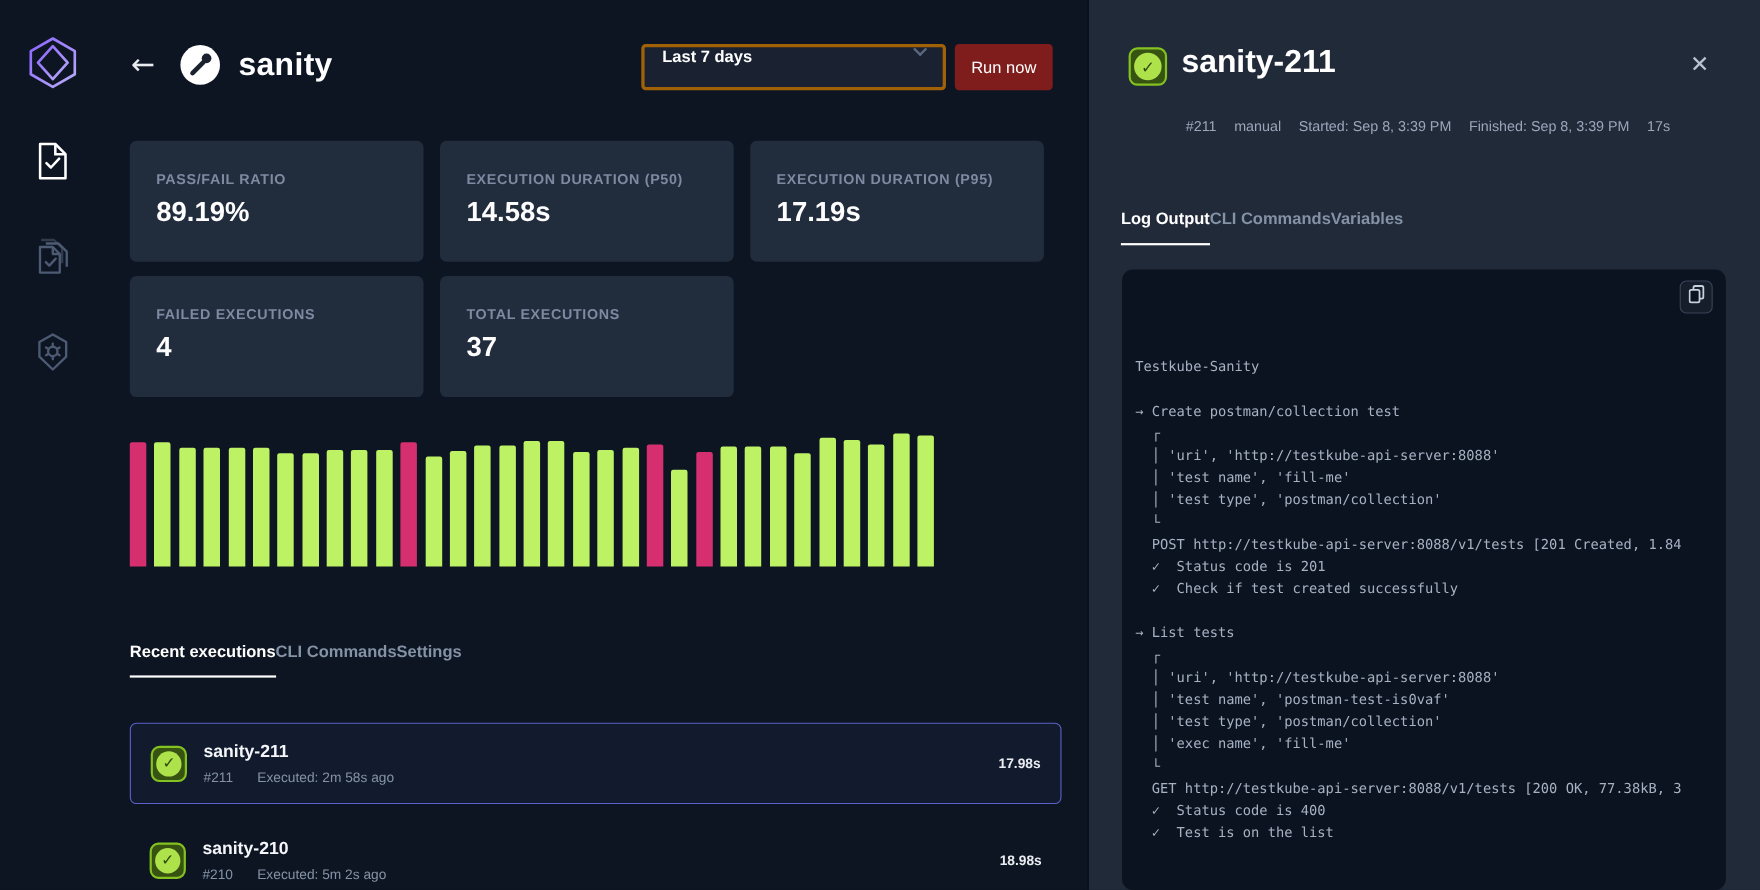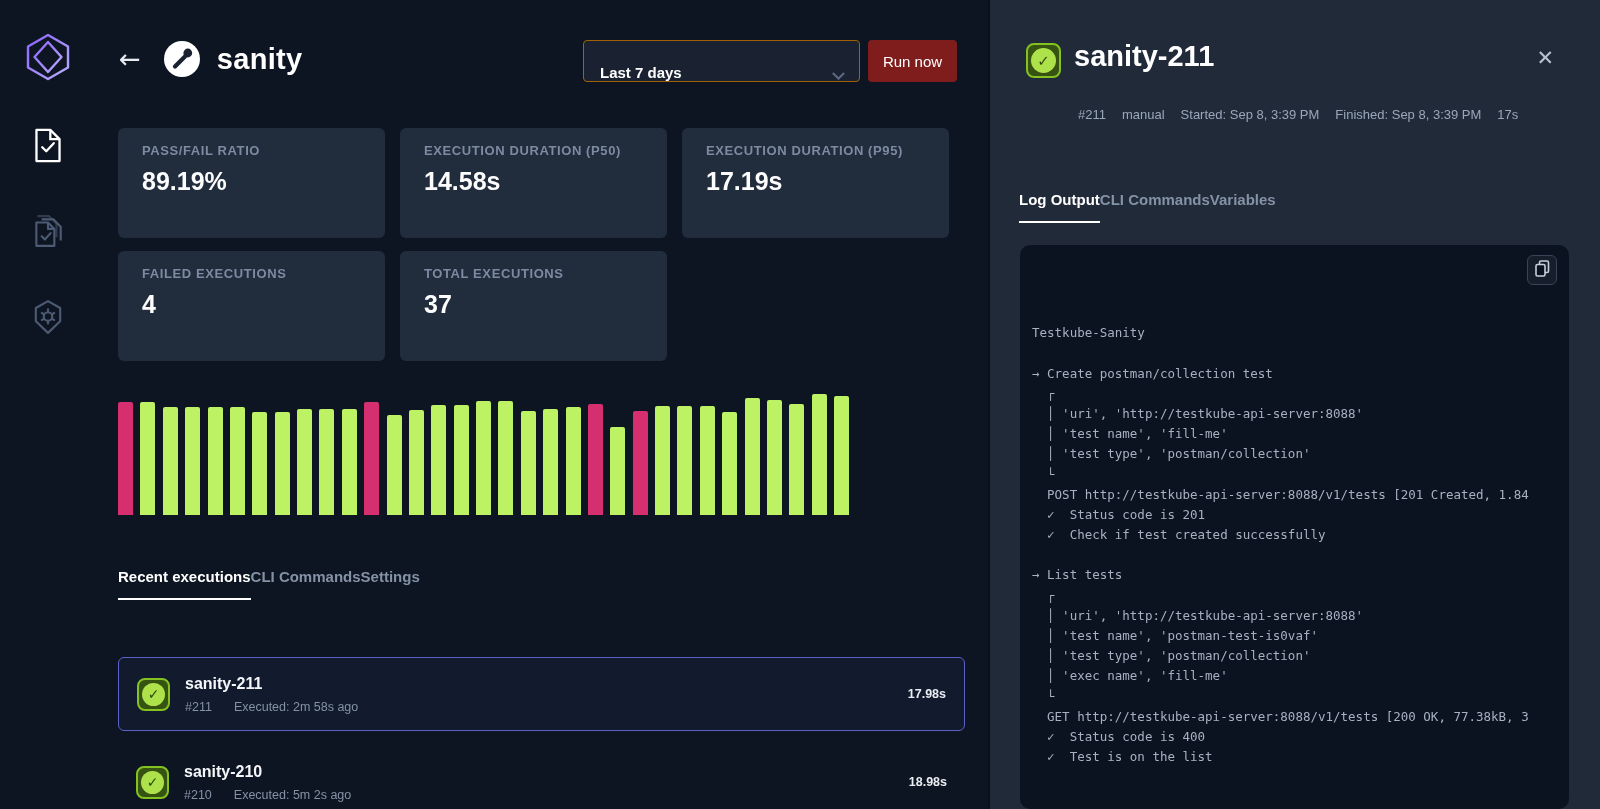--- a/index.html
+++ b/index.html
@@ -15,41 +15,41 @@
   .side-item { cursor:pointer; display:flex; align-items:center; justify-content:center; }
 
   
   .main { position:absolute; left:95px; top:0; width:893px; height:100%; }
   .main-header { position:absolute; top:36px; left:24px; height:46px; display:flex; align-items:center; }
   .back-btn { font-size:26px; color:#e8ebf0; cursor:pointer; line-height:1; font-family:"DejaVu Sans", sans-serif; }
   .test-type-icon { margin-left:22px; display:flex; }
   .page-title { margin-left:16px; font-size:29px; font-weight:700; letter-spacing:.3px; }
 
   .range-select { position:absolute; left:488px; top:40px; width:277px; height:42px;
-                  background:#1a2231; border:1px solid #a16207; border-radius:4px;
-                  display:flex; align-items:flex-end; padding:0 16px; cursor:pointer; }
+                  background:#1a2231; border:3px solid #a16207; border-radius:4px;
+                  display:flex; align-items:flex-start; padding:0 16px; cursor:pointer; }
   .range-select span { font-size:15px; font-weight:700; }
   .chevron { margin-left:auto; width:9px; height:9px; border-right:2px solid #5b6880;
              border-bottom:2px solid #5b6880; transform:rotate(45deg) translate(-2px,-2px); }
   .run-btn { position:absolute; left:773px; top:40px; width:89px; height:42px;
              background:#7f1d1d; border:none; border-radius:4px; color:#fff;
              font-size:15px; font-weight:400; font-family:"Liberation Sans",sans-serif; cursor:pointer; }
 
   .metrics { position:absolute; left:23px; top:128px; display:grid;
              grid-template-columns:repeat(3,267px); column-gap:15px; row-gap:13px; }
-  .card { width:267px; height:110px; background:#212c3d; border-radius:6px; padding:15px 0 0 24px; }
+  .card { width:267px; height:110px; background:#212c3d; border-radius:6px; padding:27px 0 0 24px; }
   .card-label { font-size:13px; font-weight:700; letter-spacing:.6px; color:#7d8aa1; }
   .card-value { margin-top:9px; font-size:25px; font-weight:700; color:#fdfdfe; }
 
   .chart { position:absolute; left:23px; top:394px; width:731px; height:121px;
            display:flex; align-items:flex-end; justify-content:space-between; }
   .bar { width:15px; border-radius:2px 2px 0 0; cursor:pointer; }
 
   .tabs { display:flex; }
-  .exec-tabs { position:absolute; left:23px; top:568px; }
+  .exec-tabs { position:absolute; left:23px; top:584px; }
   .tab { font-size:15px; font-weight:700; color:#8492a6; padding-bottom:13px; cursor:pointer;
          border-bottom:2px solid transparent; }
   .tab.active { color:#fff; border-bottom-color:#fff; }
 
   .exec-list { position:absolute; left:23px; top:644px; width:847px; }
   .exec-item { height:74px; border-radius:6px; display:flex; align-items:center;
                padding:0 18px; margin-bottom:14px; cursor:pointer; }
   .exec-item.selected { border:1px solid #5b61c9; background:#121a2d; margin-top:13px; }
   .exec-info { margin-left:15px; }
   .exec-name { font-size:16px; font-weight:700; color:#f4f6f9; }

